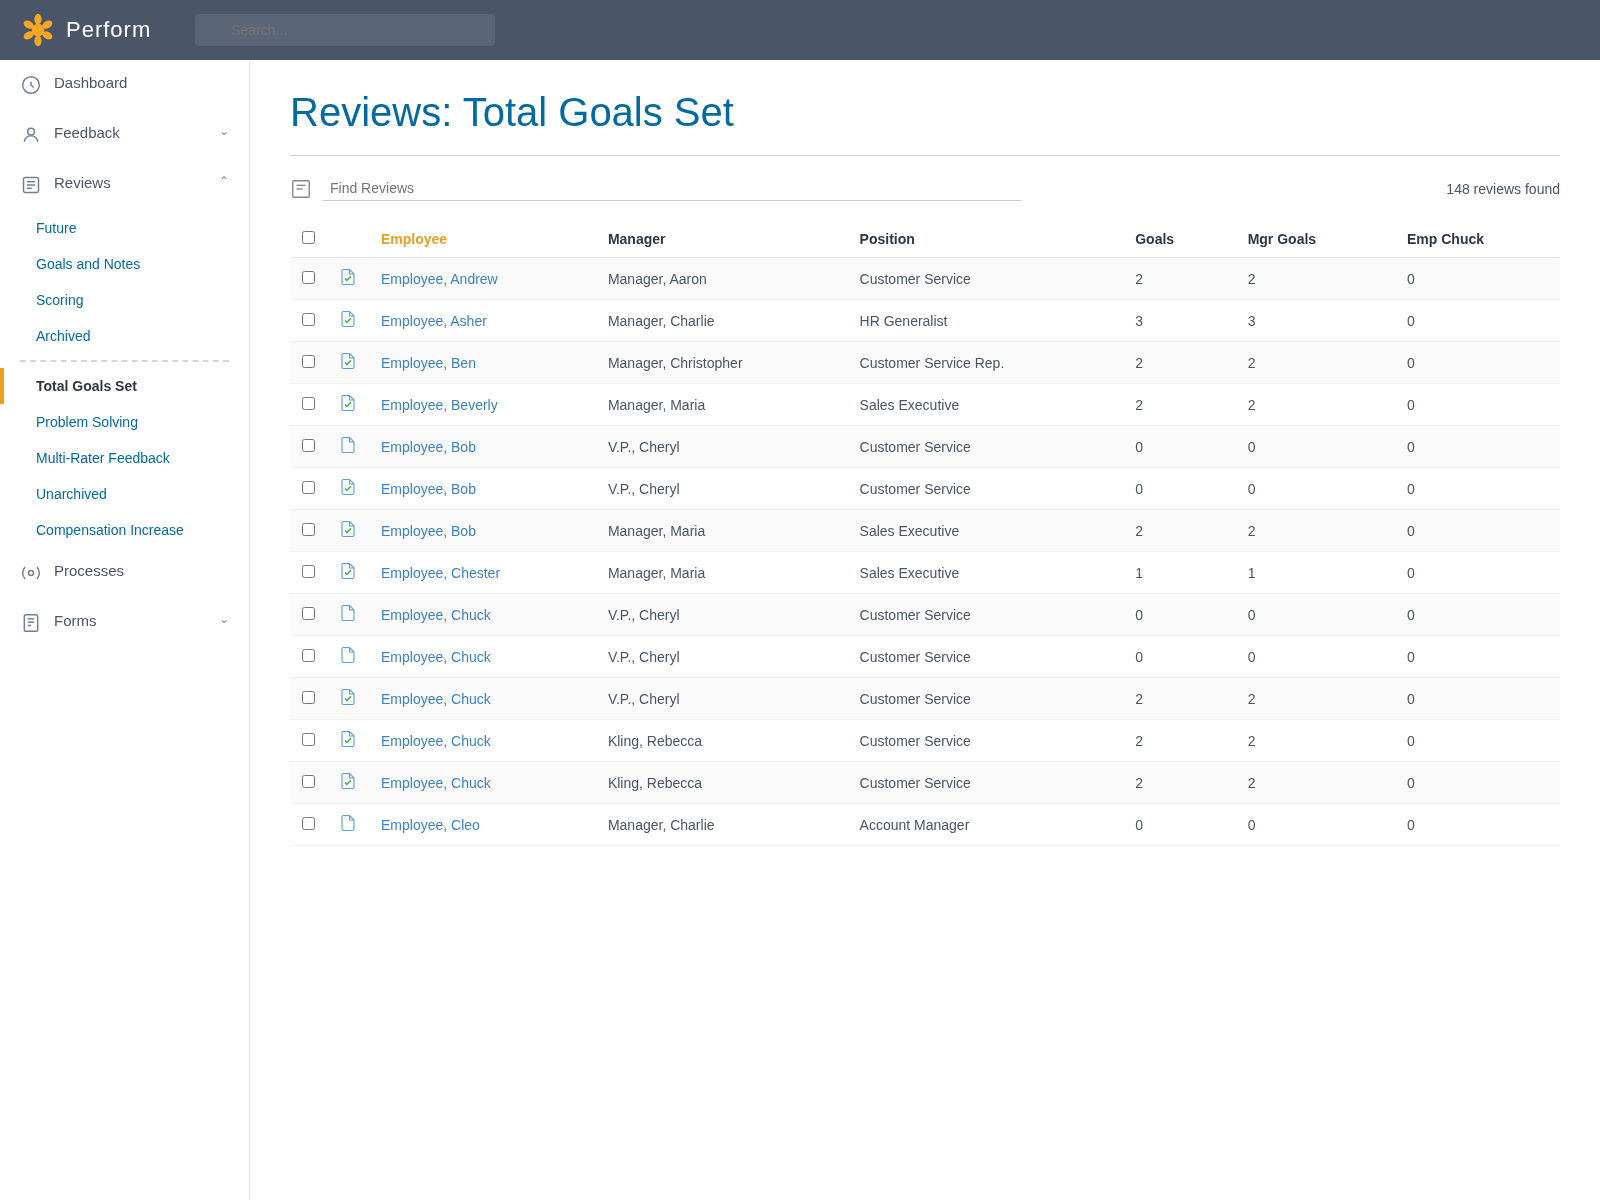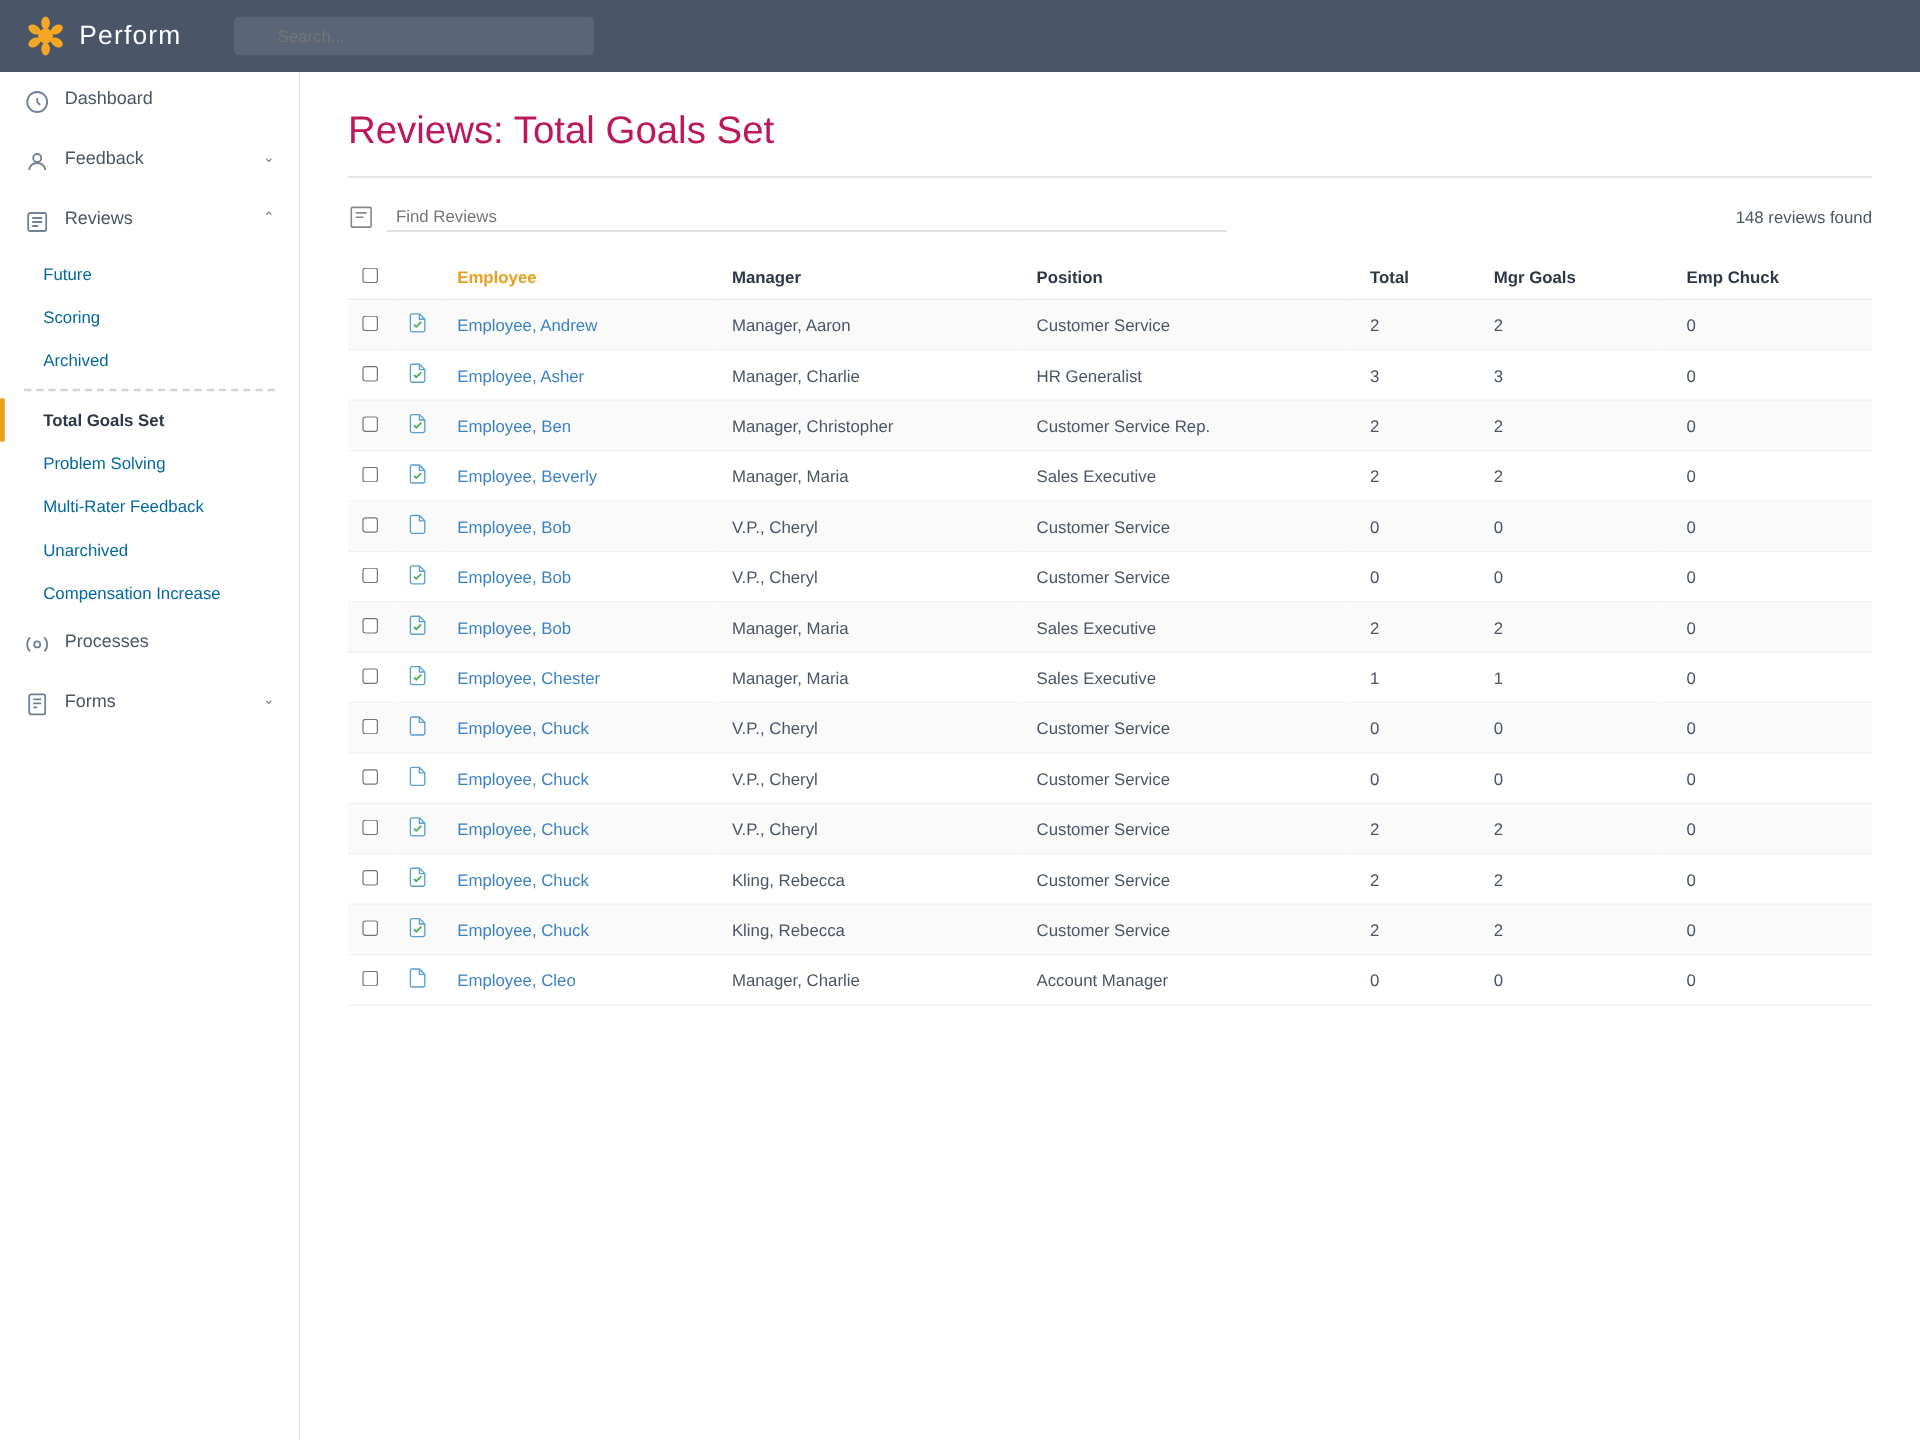--- a/index.html
+++ b/index.html
@@ -105,23 +105,23 @@
     }
 
     
     .content {
       flex: 1;
       overflow-y: auto;
       background: white;
       padding: 30px 40px;
     }
     .page-title {
-      font-size: 32px;
+      font-size: 40px;
       font-weight: 300;
-      color: #be185d;
+      color: #0369a1;
       margin-bottom: 20px;
     }
     .content-divider {
       border: none;
       border-top: 1px solid #d1d5db;
       margin-bottom: 20px;
     }
 
     
     .filter-bar {
@@ -260,20 +260,23 @@
         </svg>
       </span>
       <span>Reviews</span>
       <span class="chevron">⌃</span>
     </div>
 
     <div class="sidebar-sub-item">
       <span>Future</span>
     </div>
     <div class="sidebar-sub-item">
+      <span>Goals and Notes</span>
+    </div>
+    <div class="sidebar-sub-item">
       <span>Scoring</span>
     </div>
     <div class="sidebar-sub-item">
       <span>Archived</span>
     </div>
 
     <hr class="sidebar-divider">
 
     <div class="sidebar-sub-item active">
       <span>Total Goals Set</span>
@@ -333,21 +336,21 @@
     </div>
 
     <table class="reviews-table">
       <thead>
         <tr>
           <th class="check-col"><input type="checkbox" style=""></th>
           <th class="icon-col"></th>
           <th class="col-employee">Employee</th>
           <th>Manager</th>
           <th>Position</th>
-          <th class="col-numeric">Total</th>
+          <th class="col-numeric">Goals</th>
           <th class="col-numeric">Mgr Goals</th>
           <th class="col-numeric">Emp Chuck</th>
         </tr>
       </thead>
       <tbody id="table-body">
       <tr>
       <td class="check-col">
         <input type="checkbox" style="">
       </td>
       <td class="icon-col"><svg width="18" height="18" viewBox="0 0 24 24" fill="none">

